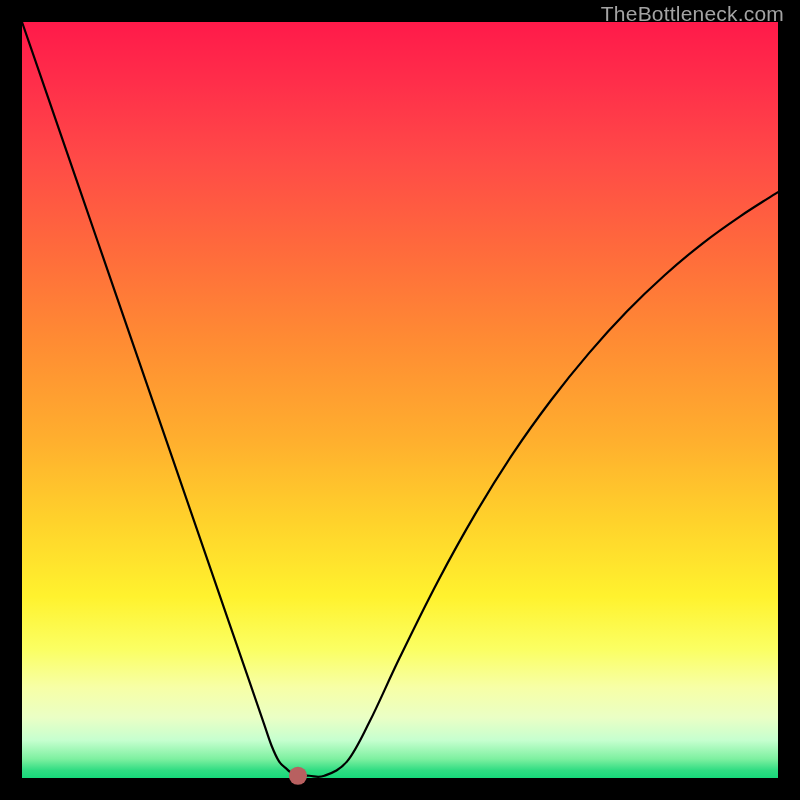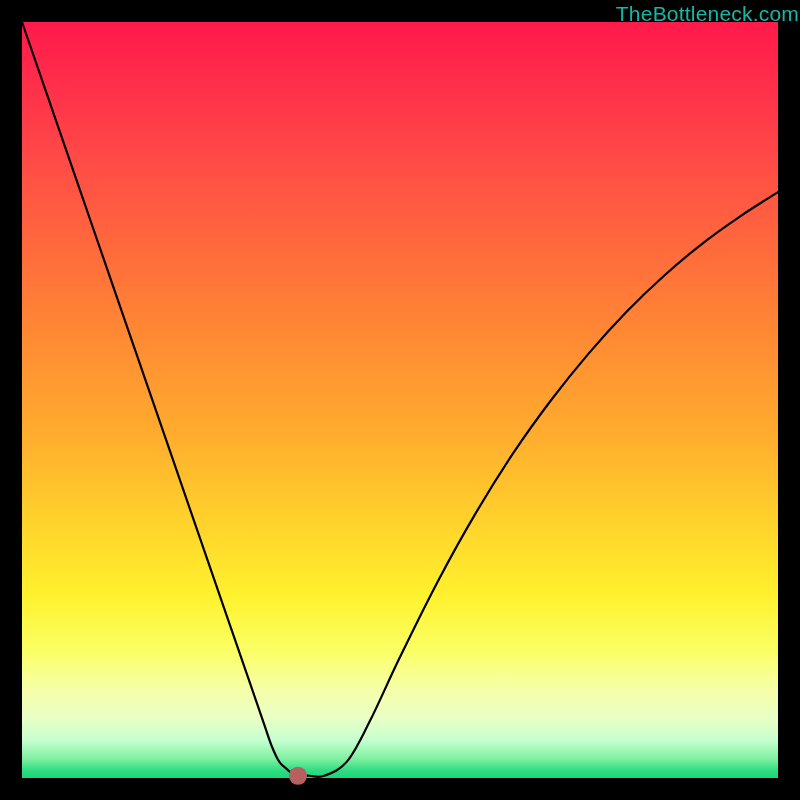--- a/index.html
+++ b/index.html
@@ -47,22 +47,22 @@
     position: absolute;
     left: 0;
     top: 0;
     width: 756px;
     height: 756px;
     overflow: visible;
   }
   .watermark {
     position: absolute;
     top: 2px;
-    right: 1px;
-    color: #14b8a6;
+    right: 16px;
+    color: #a3a3a3;
     font-size: 21px;
     font-weight: 500;
     letter-spacing: 0.2px;
     user-select: none;
   }
 </style>
 </head>
 <body>
 
 <div class="frame">

